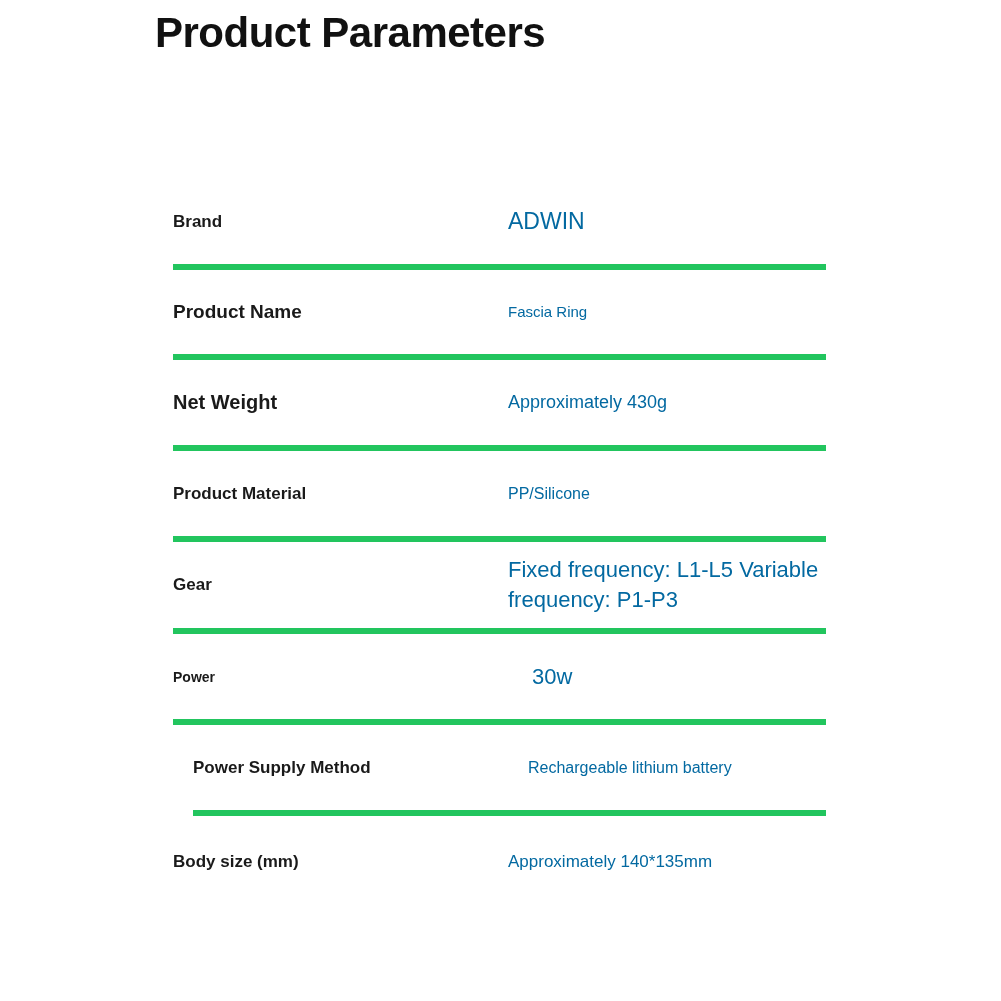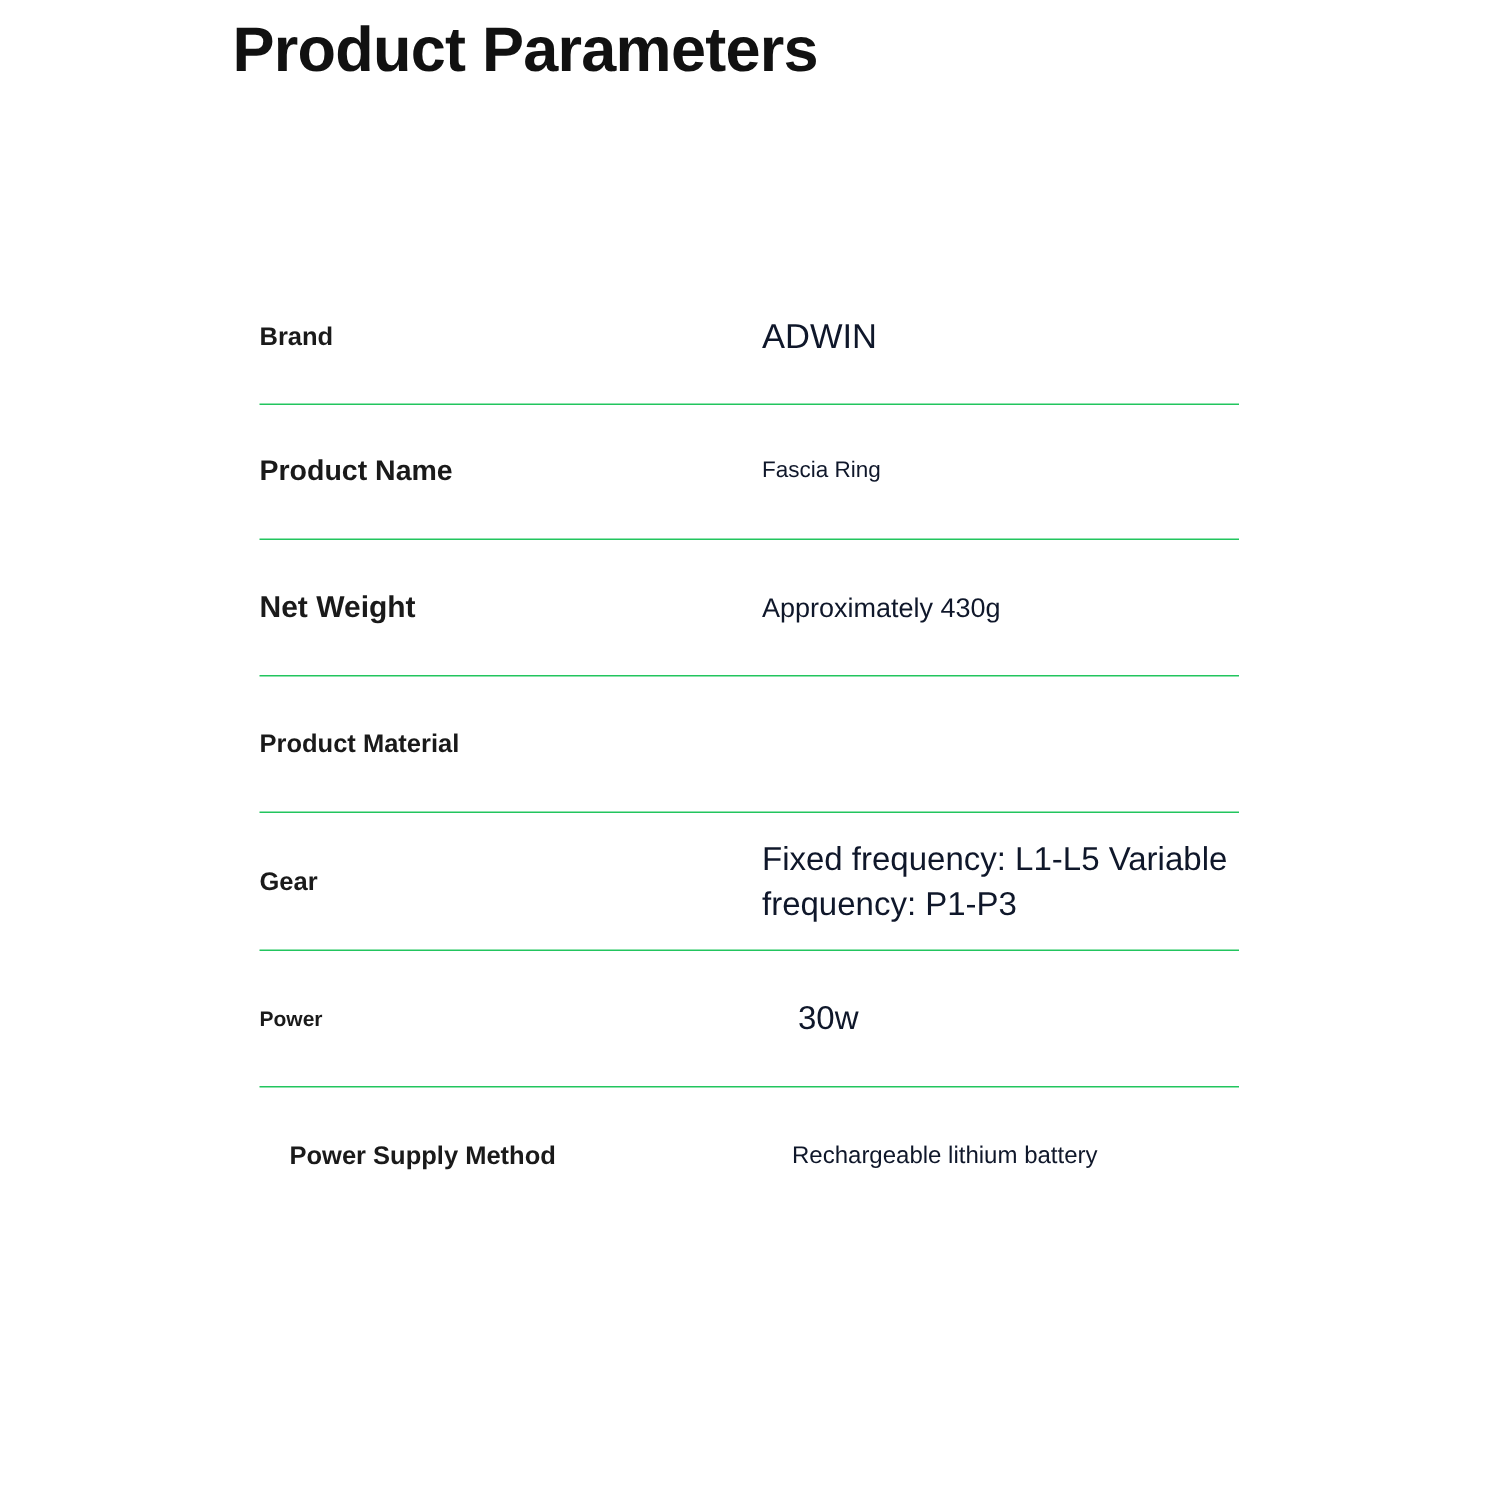--- a/index.html
+++ b/index.html
@@ -33,35 +33,35 @@
   .spec-table {
     position: absolute;
     left: 173px;
     top: 180px;
     width: 653px;
   }
   .spec-row {
     position: relative;
     display: flex;
     align-items: center;
-    border-bottom: 1px solid #22c55e;
+    border-bottom: 6px solid #22c55e;
     box-sizing: border-box;
   }
   .spec-row:last-child {
     border-bottom: none;
   }
   .spec-label {
     width: 335px;
     flex: 0 0 335px;
     color: #1a1a1a;
     font-weight: bold;
   }
   .spec-value {
     flex: 1 1 auto;
-    color: #0f172a;
+    color: #0369a1;
     font-weight: normal;
     line-height: 1.35;
   }
 
   
   .r0 { height: 90px; }
   .r0 .spec-label { font-size: 17px; }
   .r0 .spec-value { font-size: 23px; }
 
   .r1 { height: 90px; }
@@ -115,33 +115,38 @@
       <div class="spec-value">Fascia Ring</div>
     </div>
 
     <div class="spec-row r2">
       <div class="spec-label">Net Weight</div>
       <div class="spec-value">Approximately 430g</div>
     </div>
 
     <div class="spec-row r3">
       <div class="spec-label">Product Material</div>
+      <div class="spec-value">PP/Silicone</div>
     </div>
 
 
     <div class="spec-row r5">
       <div class="spec-label">Gear</div>
       <div class="spec-value">Fixed frequency: L1-L5 Variable frequency: P1-P3</div>
     </div>
 
     <div class="spec-row r6">
       <div class="spec-label">Power</div>
       <div class="spec-value">30w</div>
     </div>
 
     <div class="spec-row r7">
       <div class="spec-label">Power Supply Method</div>
       <div class="spec-value">Rechargeable lithium battery</div>
     </div>
 
+    <div class="spec-row r8">
+      <div class="spec-label">Body size (mm)</div>
+      <div class="spec-value">Approximately 140*135mm</div>
+    </div>
 
   </div>
 </div>
 
 </body></html>

